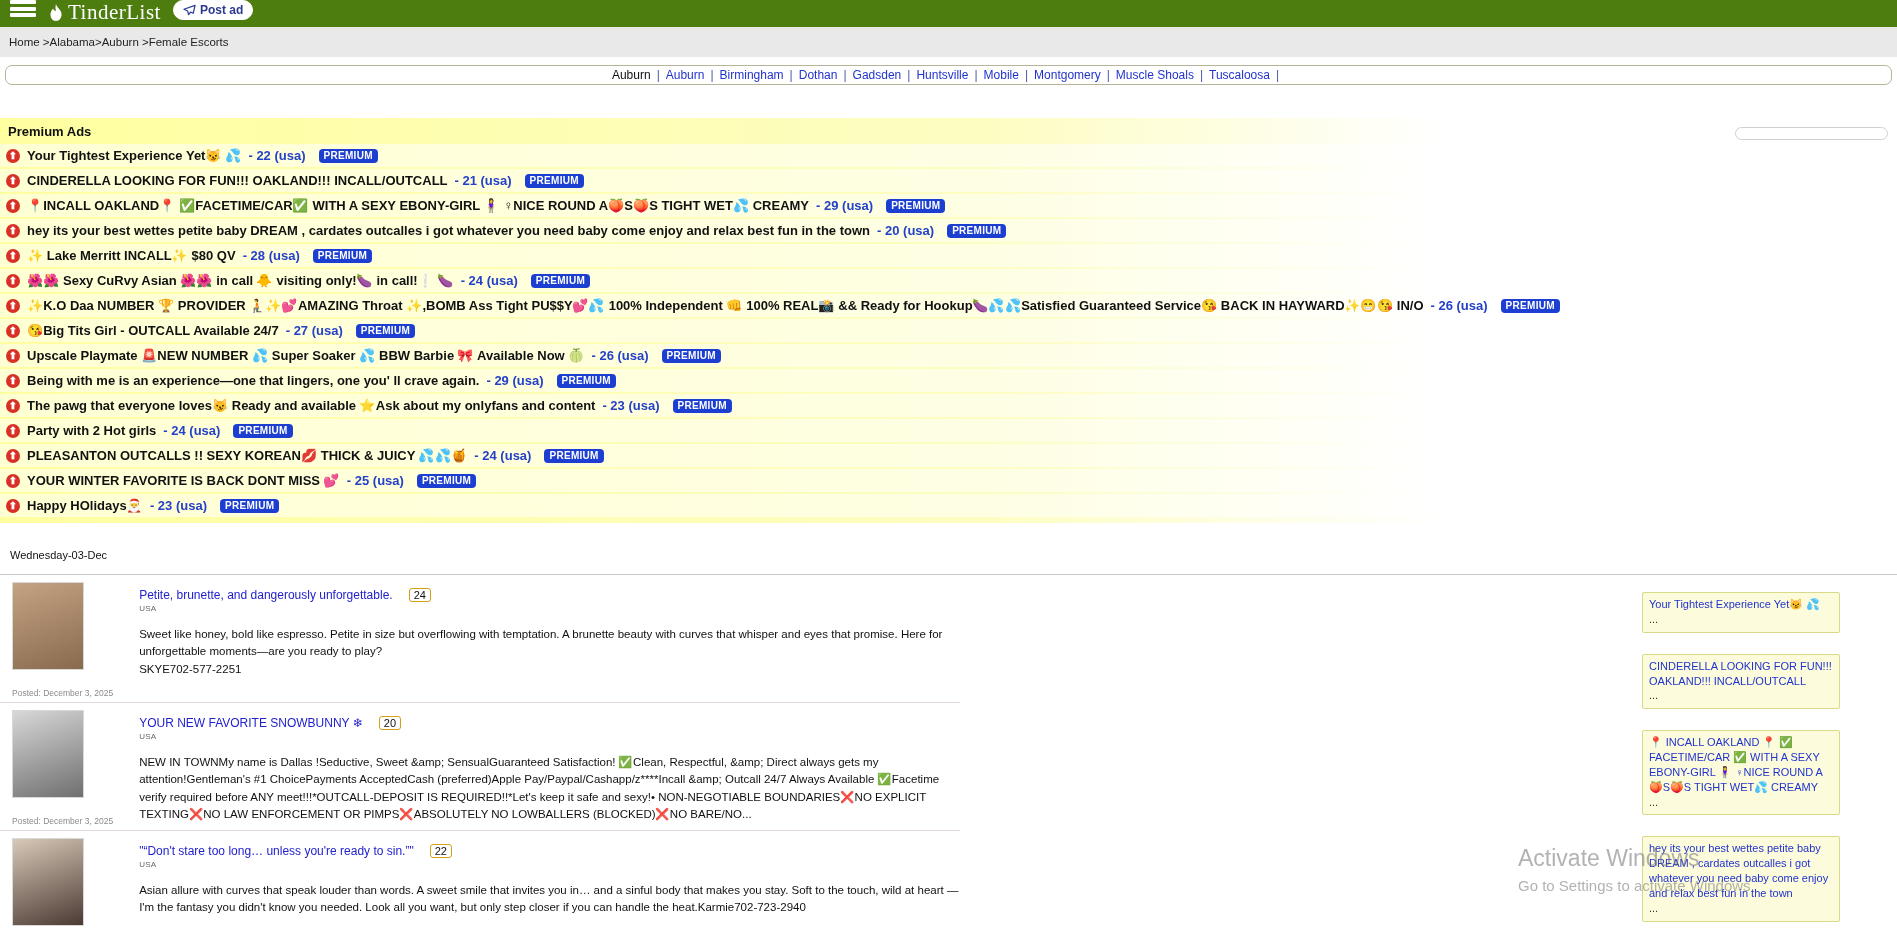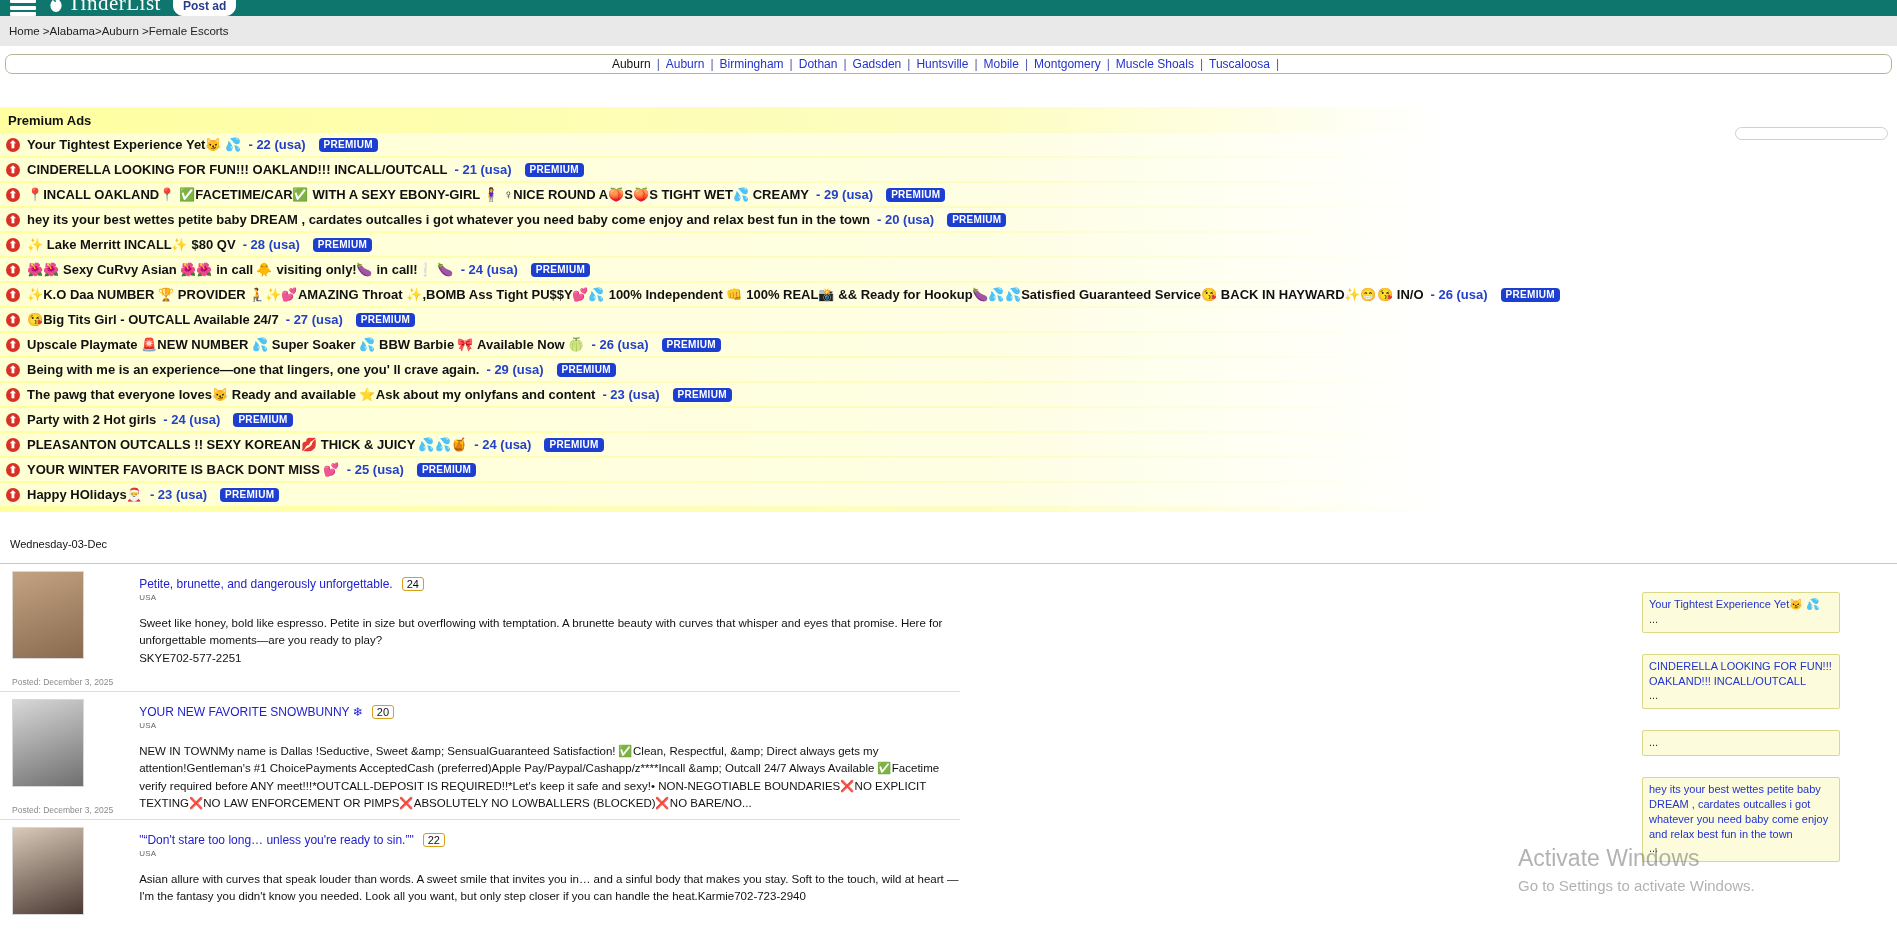--- a/index.html
+++ b/index.html
@@ -1,27 +1,27 @@
 <!DOCTYPE html>
 <html><head>
 <meta charset="utf-8">
 <style>
   * { margin:0; padding:0; box-sizing:border-box; }
   html,body { background:#fff; }
   body { font-family:"Liberation Sans", sans-serif; }
   .page { position:relative; width:1897px; height:932px; overflow:hidden; background:#fff; }
 
   
-  .topnav { height:16px; background:#0f766e; display:flex; align-items:flex-end; padding:0 10px; gap:12px; }
+  .topnav { height:27px; background:#4d7c0f; display:flex; align-items:flex-start; padding:0 10px; gap:12px; }
   .hamburger { width:26px; height:17px; display:flex; flex-direction:column; justify-content:space-between; cursor:pointer; }
   .hamburger span { display:block; height:4px; background:#fff; border-radius:1px; }
   .brand { display:flex; align-items:center; gap:4px; color:#fff; text-decoration:none; }
   .brand-text { font-family:"Liberation Serif", serif; font-size:21px; color:#fff; letter-spacing:0.5px; }
   .postad-btn { display:inline-flex; align-items:center; gap:4px; background:#fff; color:#2b3a8f;
-    border:1px solid #fff; border-radius:10px; font-size:12px; font-weight:bold; padding:2px 9px; cursor:pointer;flex-direction:column; }
+    border:1px solid #fff; border-radius:10px; font-size:12px; font-weight:bold; padding:2px 9px; cursor:pointer; }
 
   
   .breadcrumb-bar { height:30px; background:#e9e9e9; font-size:11.5px; color:#222; display:flex; align-items:center; padding-left:9px; }
 
   
   .citybox { margin:8px 5px 0 5px; border:1px solid #b5b59a; border-radius:7px; height:20px;
     display:flex; align-items:center; justify-content:center; font-size:12px; background:#fff; }
   .citybox .cities { white-space:nowrap; }
   .city-current { color:#111; }
   .city-link { color:#2233cc; text-decoration:none; cursor:pointer; }
@@ -39,21 +39,21 @@
   .premium-badge { background:#1d3fd1; color:#fff; font-size:10px; font-weight:bold; padding:1px 5px 2px 5px;
     border-radius:4px; margin-left:6px; letter-spacing:0.3px; }
 
   
   .date-header { margin-top:22px; padding:4px 0 13px 10px; font-size:11px; color:#111; border-bottom:1px solid #c9c9c9; }
   .listing { display:flex; gap:26px; padding:7px 0 4px 12px; border-bottom:1px solid #e3dada; min-height:96px; max-width:960px; }
   .listing-left { flex:0 0 76px; }
   .thumb { width:72px; height:88px; border:1px solid #d8d8d8; cursor:pointer; }
   .posted { font-size:8.5px; color:#8a8a8a; margin-top:18px; white-space:nowrap; }
   .listing-text { flex:1; max-width:830px; padding-top:6px; }
-  .title-row { display:flex; align-items:center; gap:9px; }
+  .title-row { display:flex; align-items:center; gap:16px; }
   .listing-title { color:#2121cf; font-size:12px; cursor:pointer; }
   .age-badge { border:1px solid #d4a017; border-radius:3px; font-size:11px; color:#111; padding:0 4px; background:#fff; }
   .country { font-size:8px; color:#666; margin-top:2px; letter-spacing:0.3px; }
   .listing-desc { margin-top:13px; font-size:11.5px; line-height:1.5; color:#111; }
   .listing-desc div { margin:0; }
 
   
   .sidebar { position:absolute; top:592px; right:57px; width:198px; }
   .side-box { background:#fcfcdd; border:1px solid #d9d98a; border-radius:2px; padding:4px 6px 5px 6px;
     margin-bottom:21px; font-size:11px; line-height:1.35; }
@@ -295,20 +295,21 @@
           <div class="side-box-title">Your Tightest Experience Yet😼 💦</div>
           <div class="side-box-more">...</div>
         </div>
 
         <div class="side-box">
           <div class="side-box-title">CINDERELLA LOOKING FOR FUN!!! OAKLAND!!! INCALL/OUTCALL</div>
           <div class="side-box-more">...</div>
         </div>
 
         <div class="side-box">
+          <div class="side-box-title">📍 INCALL OAKLAND 📍 ✅ FACETIME/CAR ✅ WITH A SEXY EBONY-GIRL 🧍‍♀️ ♀NICE ROUND A🍑S🍑S TIGHT WET💦 CREAMY</div>
           <div class="side-box-more">...</div>
         </div>
 
         <div class="side-box">
           <div class="side-box-title">hey its your best wettes petite baby DREAM , cardates outcalles i got whatever you need baby come enjoy and relax best fun in the town</div>
           <div class="side-box-more">...</div>
         </div>
 
       </div>
   </div>

